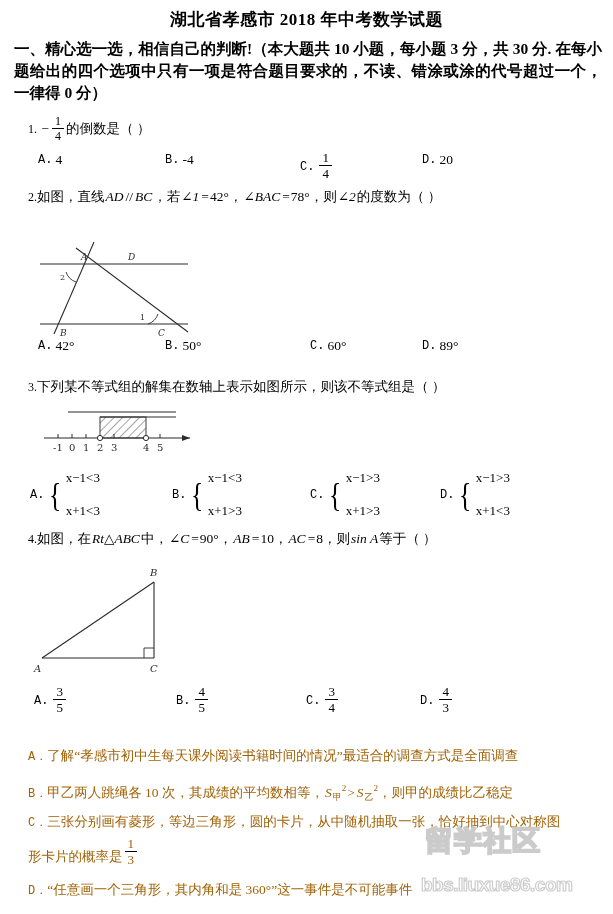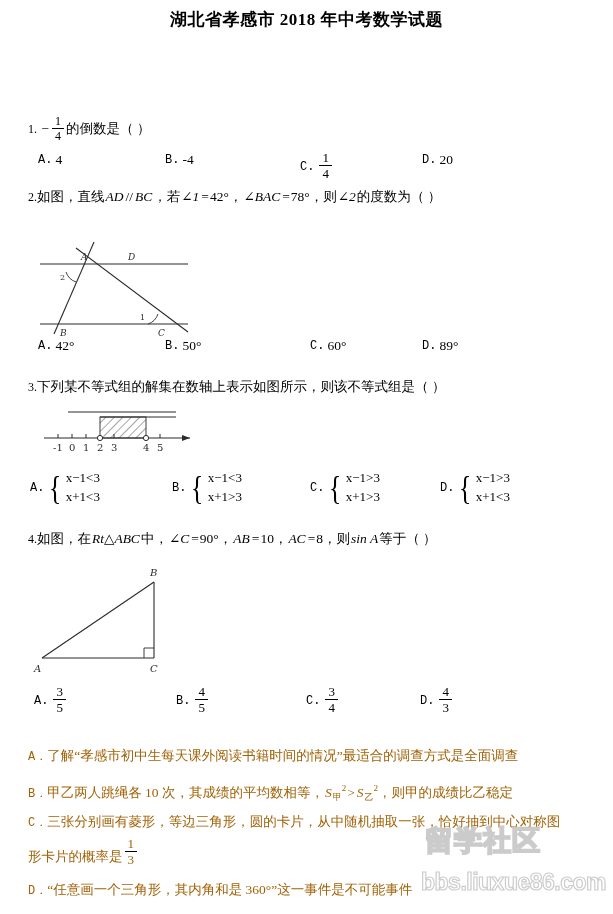--- a/index.html
+++ b/index.html
@@ -118,21 +118,21 @@
     font-size: 34px;
     line-height: 26px;
     font-family: "Liberation Serif", "DejaVu Serif", serif;
     transform: scaleX(0.75);
     display: inline-block;
     color: #000;
   }
   .sys .rows {
     display: inline-flex;
     flex-direction: column;
-    gap: 3px;
+    gap: 17px;
     font-size: 13px;
   }
   .sys .rows > div { white-space: nowrap; }
 
   
   .figure { position: absolute; }
   .figure svg { display: block; }
 
   
   .stmt {
@@ -169,35 +169,36 @@
     color: transparent;
     -webkit-text-stroke: 2px #c9c9c9;
     letter-spacing: 1px;
     line-height: 46px;
     opacity: 0.95;
   }
   .wm-url {
     position: absolute;
     bottom: 6px;
     left: 2px;
-    font-size: 23px;
+    font-size: 19px;
     font-weight: bold;
     font-family: "Liberation Sans", "DejaVu Sans", sans-serif;
     color: transparent;
     -webkit-text-stroke: 1.2px #cdcdcd;
     letter-spacing: -0.5px;
   }
 </style>
 </head>
 <body>
 
 <div class="page">
 
   <div class="doc-title">湖北省孝感市 2018 年中考数学试题</div>
 
+  <div class="section-intro">一、精心选一选，相信自己的判断!（本大题共 10 小题，每小题 3 分，共 30 分. 在每小题给出的四个选项中只有一项是符合题目要求的，不读、错涂或涂的代号超过一个，一律得 0 分）</div>
 
   <div class="q-stem" style="top:116px;">
     <span class="q-num">1.</span>
     <span class="mo">−</span><span class="frac frac-sm">
         <span class="num">1</span>
         <span class="den">4</span>
       </span><span class="cn">的倒数是（    ）</span>
   </div>
 
   <div class="opt-row" style="top:152px;">

